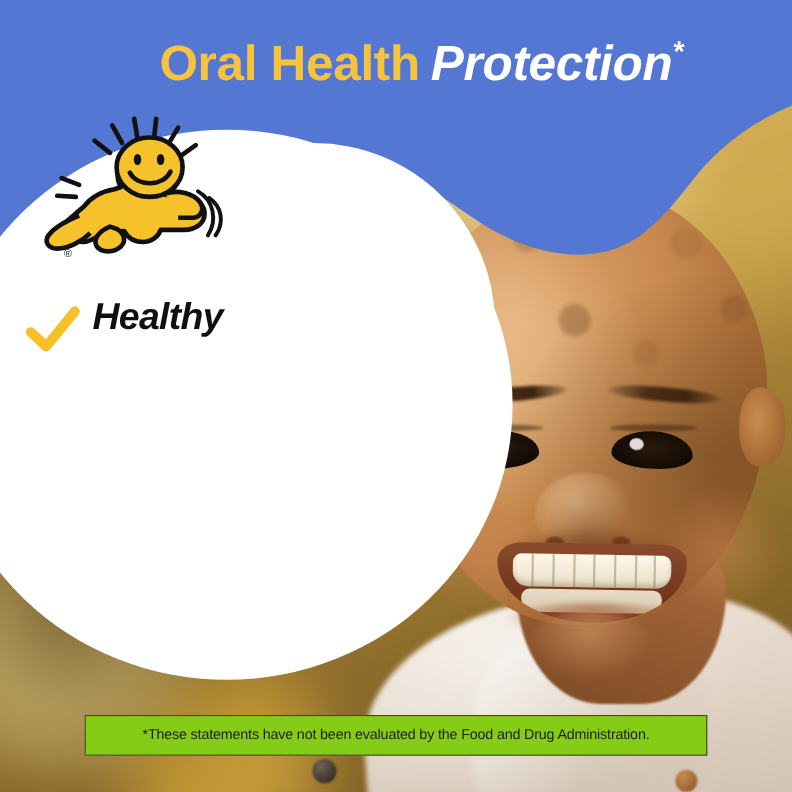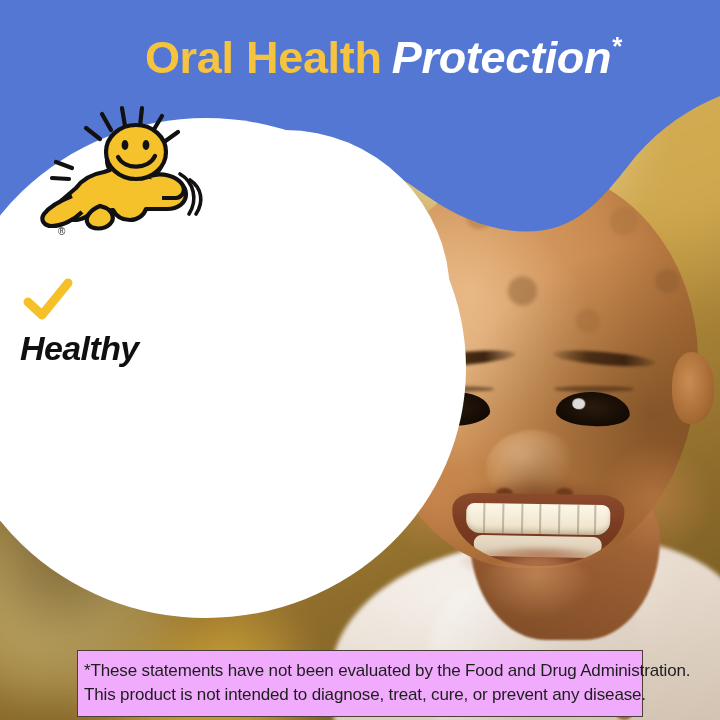--- a/index.html
+++ b/index.html
@@ -327,21 +327,20 @@
     font-size: 10px;
     color: #1b1b1b;
     font-family: "Liberation Sans", sans-serif;
   }
 
   
   .bullet {
     position: absolute;
     display: flex;
     align-items: flex-start;
-    flex-direction: column;
   }
   .bullet.b1 { left: 20px; top: 268px; }
   .bullet.b2 { left: 20px; top: 400px; }
   .check {
     flex: 0 0 auto;
     width: 56px; height: 56px;
     margin-right: 8px;
     margin-top: 4px;
   }
   .bullet-text {
@@ -360,25 +359,25 @@
     font-weight: 400;
     display: block;
   }
 
   
   .disclaimer {
     position: absolute;
     left: 77px; top: 650px;
     width: 566px;
     padding: 8px 6px 9px 6px;
-    background: #f0abfc;
+    background: #84cc16;
     border: 1px solid #4b4036;
     box-sizing: border-box;
     text-align: center;
-    font-size: 17px;
+    font-size: 13px;
     line-height: 1.42;
     color: #1d1d1d;
     letter-spacing: -0.15px;
   }
   .disclaimer .dl { display: block; white-space: nowrap; }
 </style>
 </head>
 <body>
 
 <div id="stage">
@@ -498,16 +497,15 @@
       <path d="M8 30 L22 43 L48 11" fill="none" stroke="#f5c028" stroke-width="9" stroke-linecap="round" stroke-linejoin="round"></path>
     </svg>
     <div class="bullet-text">
       <span class="lead">Healthy</span>
     </div>
   </div>
 
 
   <div class="disclaimer">
     <span class="dl">*These statements have not been evaluated by the Food and Drug Administration.</span>
-    <span class="dl">This product is not intended to diagnose, treat, cure, or prevent any disease.</span>
   </div>
 
 </div>
 
 </body></html>

